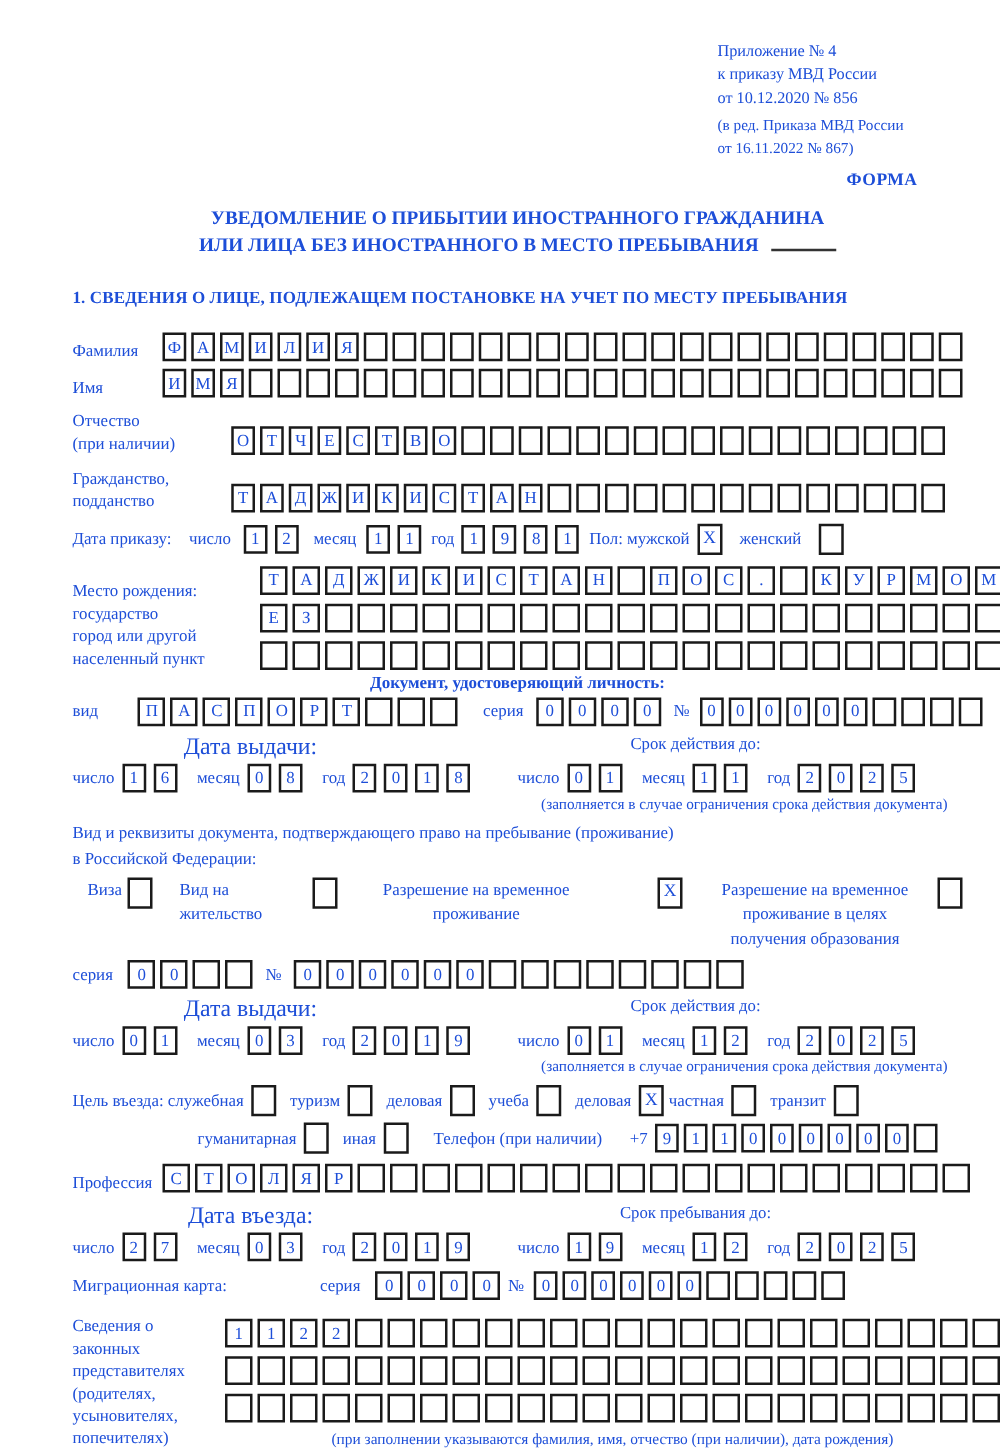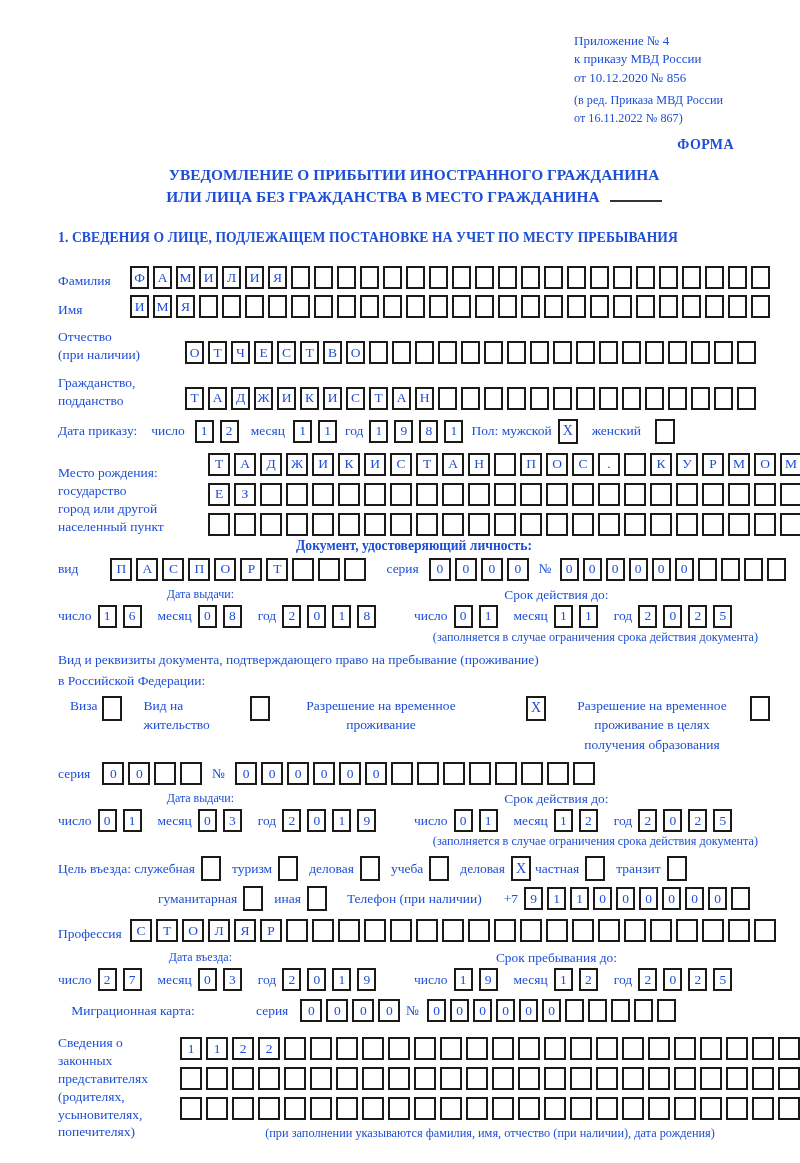--- a/index.html
+++ b/index.html
@@ -31,21 +31,21 @@
   .rowgap { margin-bottom:7px; }
 
   .checkbox { flex:0 0 auto; width:20px; height:25px; border:2px solid #1a1a1a;
               display:inline-flex; align-items:center; justify-content:center; font-size:14px; }
 
   .inline-row { display:flex; align-items:center; margin-top:6px; }
 
   .center-bold { text-align:center; font-weight:bold; margin-top:2px; font-size:13.6px; }
 
   .halves { display:flex; margin-top:6px; }
-  .half-head-l { flex:0 0 40%; text-align:center; font-size:12px; }
+  .half-head-l { flex:0 0 40%; text-align:center; font-size:19px; }
   .half-head-r { flex:1; text-align:center; font-size:13.4px; }
   .half-l { flex:0 0 50%; }
   .dline { display:flex; align-items:center; }
   .dline .dl { margin-right:6px; }
   .dline .dg { margin-right:10px; }
   .note { text-align:right; padding-right:12px; font-size:12.2px; margin-top:2px; }
 
   .res-opts { display:flex; align-items:flex-start; margin-top:7px;margin-left:12px; }
   .opt { display:inline-flex; align-items:flex-start; }
   .opt .optlabel { line-height:1.45; }
@@ -71,21 +71,21 @@
       <div>(в ред. Приказа МВД России</div>
       <div>от 16.11.2022 № 867)</div>
     </div>
   </div>
 
   <div class="forma">ФОРМА</div>
 
   <div class="title">
     <div>УВЕДОМЛЕНИЕ О ПРИБЫТИИ ИНОСТРАННОГО ГРАЖДАНИНА</div>
     <div>
-      <span>ИЛИ ЛИЦА БЕЗ ГРАЖДАНСТВА В МЕСТО ГРАЖДАНИНА</span><span class="blank"></span>
+      <span>ИЛИ ЛИЦА БЕЗ ИНОСТРАННОГО В МЕСТО ПРЕБЫВАНИЯ</span><span class="blank"></span>
     </div>
   </div>
 
   <div class="sec-heading">1. СВЕДЕНИЯ О ЛИЦЕ, ПОДЛЕЖАЩЕМ ПОСТАНОВКЕ НА УЧЕТ ПО МЕСТУ ПРЕБЫВАНИЯ</div>
 
   <div class="frow" style="margin-top:20px;">
     <div class="lblcol w72">Фамилия</div>
     <div class="cells">
         <span class="cell">Ф</span>
         <span class="cell">А</span>
@@ -617,21 +617,21 @@
       <span class="dl">год</span>
       <span class="cells date">
           <span class="cell">2</span>
           <span class="cell">0</span>
           <span class="cell">2</span>
           <span class="cell">5</span>
         </span>
     </div>
   </div>
 
-  <div class="inline-row" style="margin-top:8px;text-align:center;">
+  <div class="inline-row" style="margin-top:8px;">
     <span style="flex:0 0 150px;">Миграционная карта:</span>
     <span class="mleft48" style="margin-right:12px;">серия</span>
     <span class="cells wide">
         <span class="cell">0</span>
         <span class="cell">0</span>
         <span class="cell">0</span>
         <span class="cell">0</span>
       </span>
     <span style="margin:0 8px 0 2px;">№</span>
     <span class="cells">

